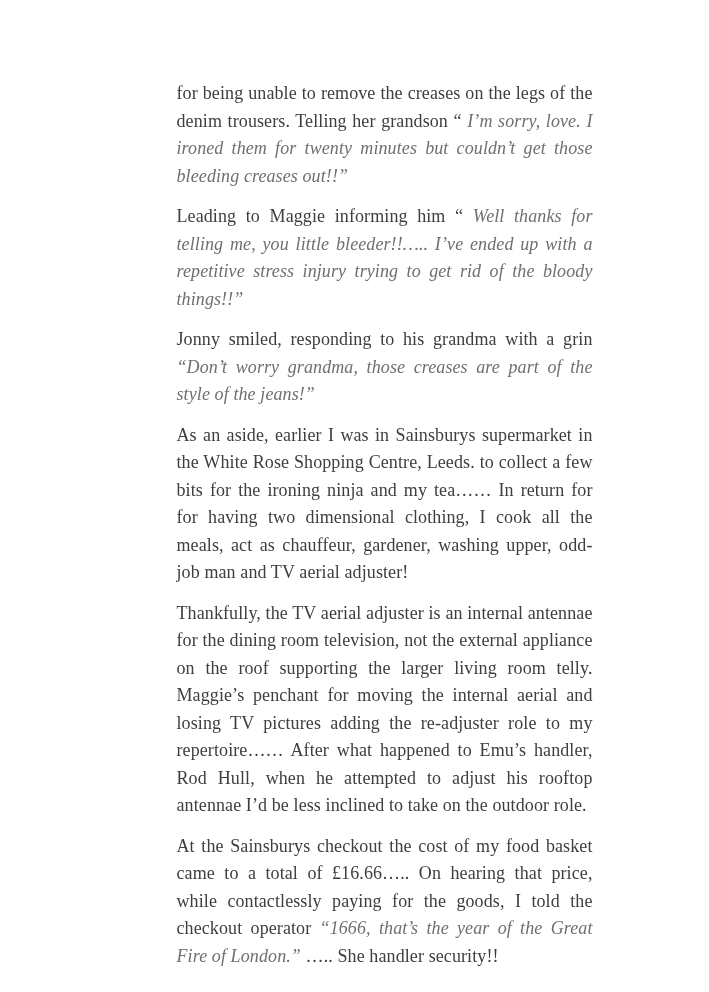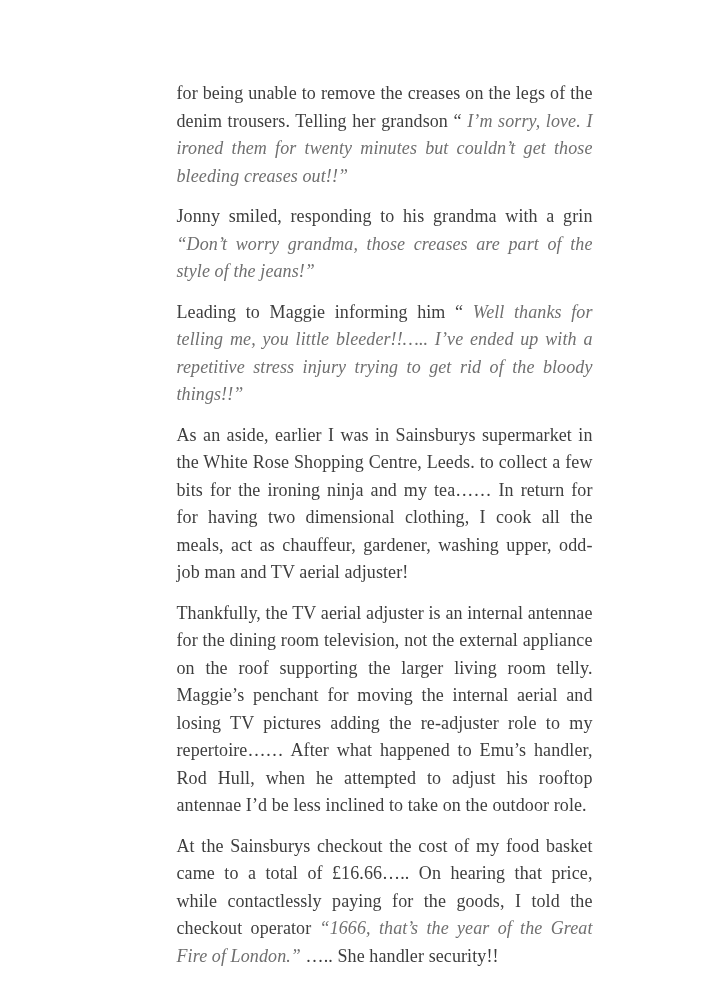--- a/index.html
+++ b/index.html
@@ -46,23 +46,23 @@
   }
 </style>
 </head>
 <body>
 
 <div class="page">
   <div class="content">
 
     <p><span class="seg-normal">for being unable to remove the creases on the legs of the denim trousers. Telling her grandson “ </span><span class="seg-italic">I’m sorry, love. I ironed them for twenty minutes but couldn’t get those bleeding creases out!!”</span></p>
 
+    <p><span class="seg-normal">Leading to Maggie informing him “ </span><span class="seg-italic">Well thanks for telling me, you little bleeder!!….. I’ve ended up with a repetitive stress injury trying to get rid of the bloody things!!”</span></p>
+
     <p><span class="seg-normal">Jonny smiled, responding to his grandma with a grin </span><span class="seg-italic">“Don’t worry grandma, those creases are part of the style of the jeans!”</span></p>
-
-    <p><span class="seg-normal">Leading to Maggie informing him “ </span><span class="seg-italic">Well thanks for telling me, you little bleeder!!….. I’ve ended up with a repetitive stress injury trying to get rid of the bloody things!!”</span></p>
 
     <p><span class="seg-normal">As an aside, earlier I was in Sainsburys supermarket in the White Rose Shopping Centre, Leeds. to collect a few bits for the ironing ninja and my tea…… In return for for having two dimensional clothing, I cook all the meals, act as chauffeur, gardener, washing upper, odd-job man and TV aerial adjuster!</span></p>
 
     <p><span class="seg-normal">Thankfully, the TV aerial adjuster is an internal antennae for the dining room television, not the external appliance on the roof supporting the larger living room telly. Maggie’s penchant for moving the internal aerial and losing TV pictures adding the re-adjuster role to my repertoire…… After what happened to Emu’s handler, Rod Hull, when he attempted to adjust his rooftop antennae I’d be less inclined to take on the outdoor role.</span></p>
 
     <p><span class="seg-normal">At the Sainsburys checkout the cost of my food basket came to a total of £16.66….. On hearing that price, while contactlessly paying for the goods, I told the checkout operator </span><span class="seg-italic">“1666, that’s the year of the Great Fire of London.”</span><span class="seg-normal"> ….. She handler security!!</span></p>
 
   </div>
 
 </div>

